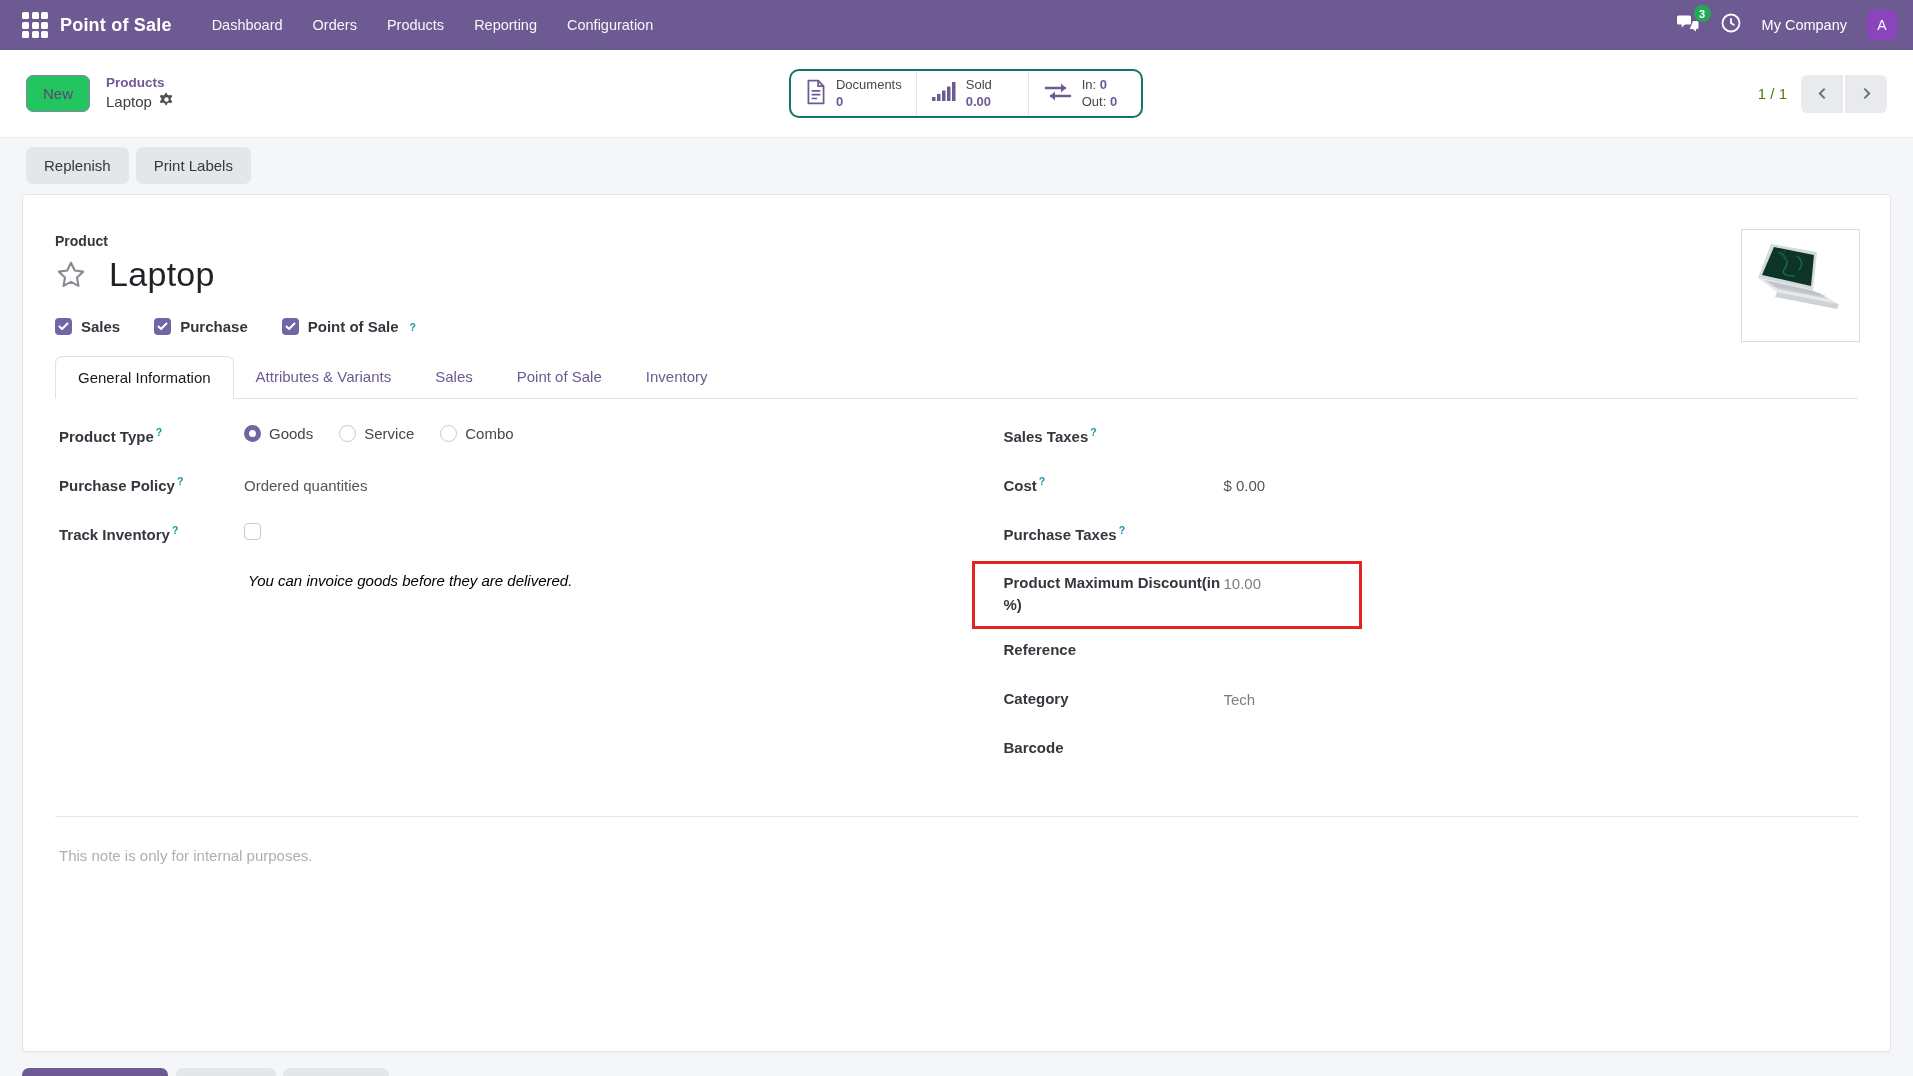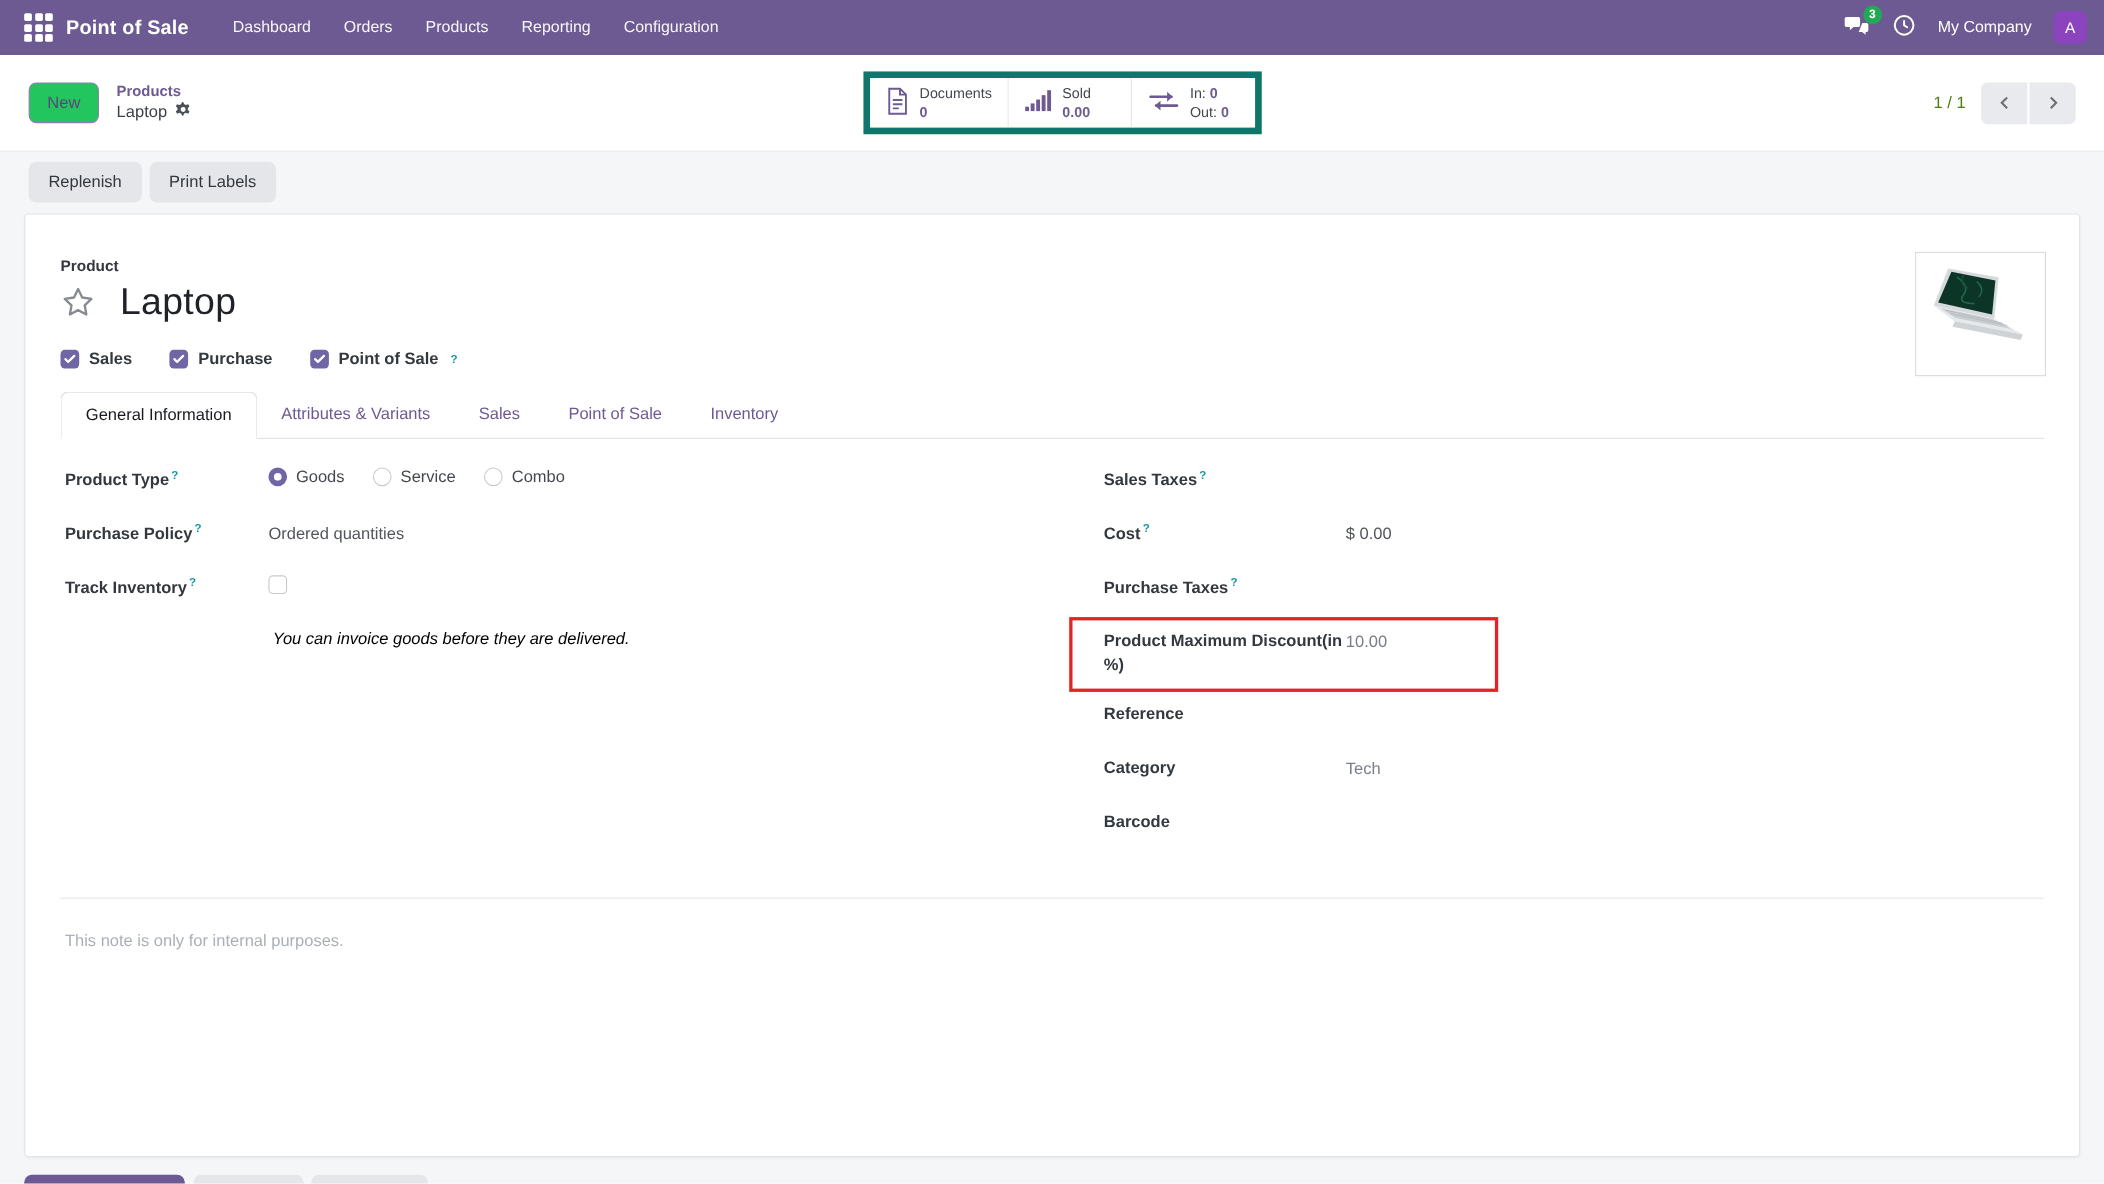--- a/index.html
+++ b/index.html
@@ -22,21 +22,21 @@
   .avatar { width:30px; height:30px; border-radius:7px; background:#8b44bd; color:#fff; font-size:14px;
             display:flex; align-items:center; justify-content:center; cursor:pointer; }
 
   
   .control-panel { height:88px; background:#fff; border-bottom:1px solid #e8eaee; display:flex; align-items:center; padding:0 26px; }
   .btn-new { background:#22c55e; border:1px solid #8d80ad; color:#5b4778; font-size:15px; font-weight:400;
              padding:9px 16px; border-radius:7px; cursor:pointer; margin-right:16px; }
   .breadcrumb { display:flex; flex-direction:column; justify-content:center; line-height:1.35; }
   .bc-parent { color:#6d5a92; font-size:13.5px; font-weight:600; cursor:pointer; }
   .bc-current { color:#3b4148; font-size:15px; display:flex; align-items:center; gap:7px; }
-  .stat-group { margin:0 auto; display:flex; border:6px solid #0f766e; border-radius:0; overflow:hidden; background:#bef264; }
+  .stat-group { margin:0 auto; display:flex; border:2px solid #0f766e; border-radius:10px; overflow:hidden; background:#7f1d1d; }
   .stat-btn { display:flex; align-items:center; gap:9px; padding:6px 14px; background:#fff; border:none; border-right:1px solid #e2e4e8; cursor:pointer; min-width:112px; }
   .stat-btn:last-child { border-right:none; }
   .stat-text { display:flex; flex-direction:column; align-items:flex-start; line-height:1.25; }
   .stat-label { font-size:13px; color:#43484e; }
   .stat-value { font-size:13px; color:#6d5a92; font-weight:600; }
   .stat-line { font-size:13px; color:#43484e; }
   .stat-line b { color:#6d5a92; font-weight:600; }
   .pager { display:flex; align-items:center; gap:14px; }
   .pager-text { font-size:15px; color:#4d7c0f; }
   .pager-btns { display:flex; gap:2px; }

